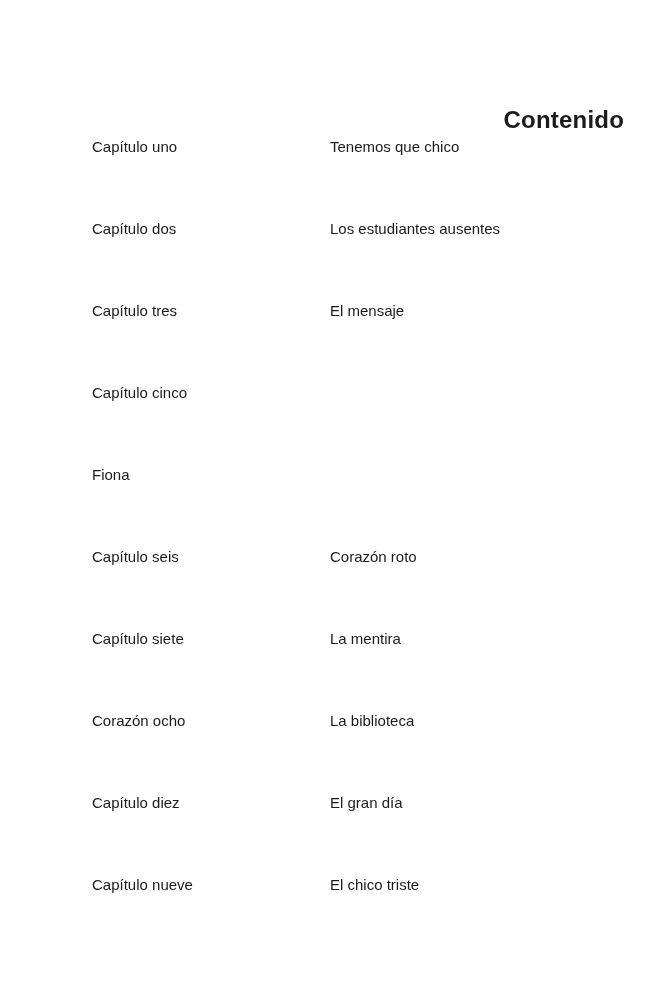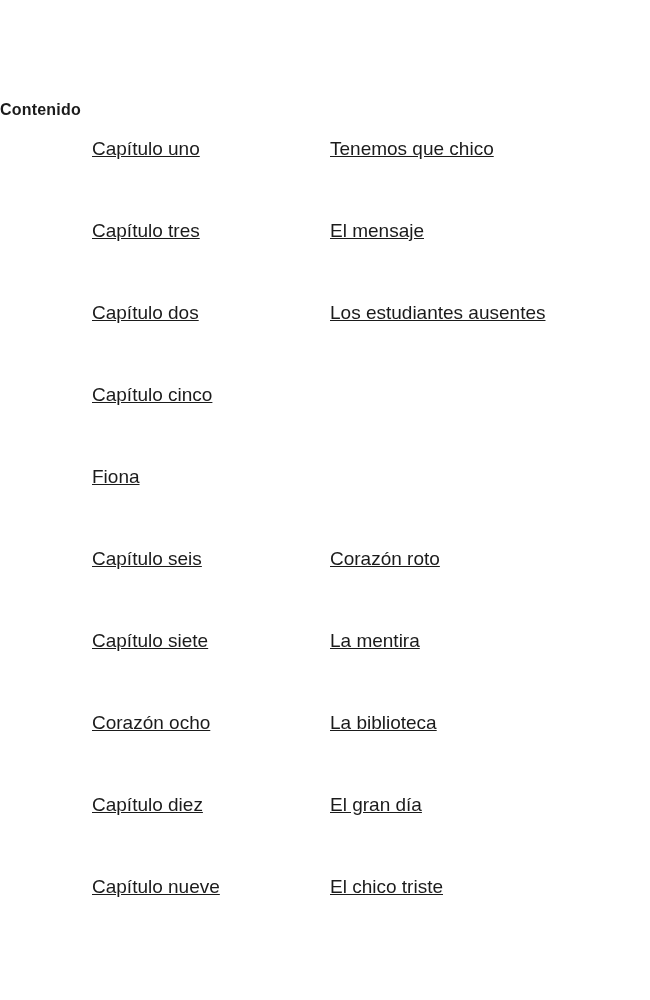--- a/index.html
+++ b/index.html
@@ -14,63 +14,62 @@
     background: #ffffff;
     font-family: "Liberation Sans", sans-serif;
     color: #1b1b1b;
     overflow: hidden;
   }
   .page-title {
     position: absolute;
     top: 90px;
     left: 0;
     right: 26px;              
-    text-align: left;
-    font-size: 16px;
+    text-align: right;
+    font-size: 24px;
     font-weight: 700;
     letter-spacing: 0.2px;
   }
   .toc {
     position: absolute;
     top: 139px;
     left: 92px;
     right: 0;
   }
   .toc-row {
     display: grid;
     grid-template-columns: 238px auto;
     height: 82px;
     align-items: start;
   }
   .toc-chapter,
   .toc-chapter-title {
-    font-size: 19px;
+    font-size: 15px;
     line-height: 1.1;
     white-space: nowrap;
-    text-decoration: underline;
   }
 </style>
 </head>
 <body>
 
 <div class="page">
   <h1 class="page-title">Contenido</h1>
 
   <div class="toc">
       <div class="toc-row">
     <span class="toc-chapter">Capítulo uno</span>
     <span class="toc-chapter-title">Tenemos que chico</span>
   </div>
       <div class="toc-row">
+    <span class="toc-chapter">Capítulo dos</span>
+    <span class="toc-chapter-title">Los estudiantes ausentes</span>
+  </div>
+      <div class="toc-row">
     <span class="toc-chapter">Capítulo tres</span>
     <span class="toc-chapter-title">El mensaje</span>
-  </div>
-      <div class="toc-row">
-    <span class="toc-chapter">Capítulo dos</span>
-    <span class="toc-chapter-title">Los estudiantes ausentes</span>
   </div>
       <div class="toc-row">
     <span class="toc-chapter">Capítulo cinco</span>
   </div>
       <div class="toc-row">
     <span class="toc-chapter-title">Fiona</span>
   </div>
       <div class="toc-row">
     <span class="toc-chapter">Capítulo seis</span>
     <span class="toc-chapter-title">Corazón roto</span>

